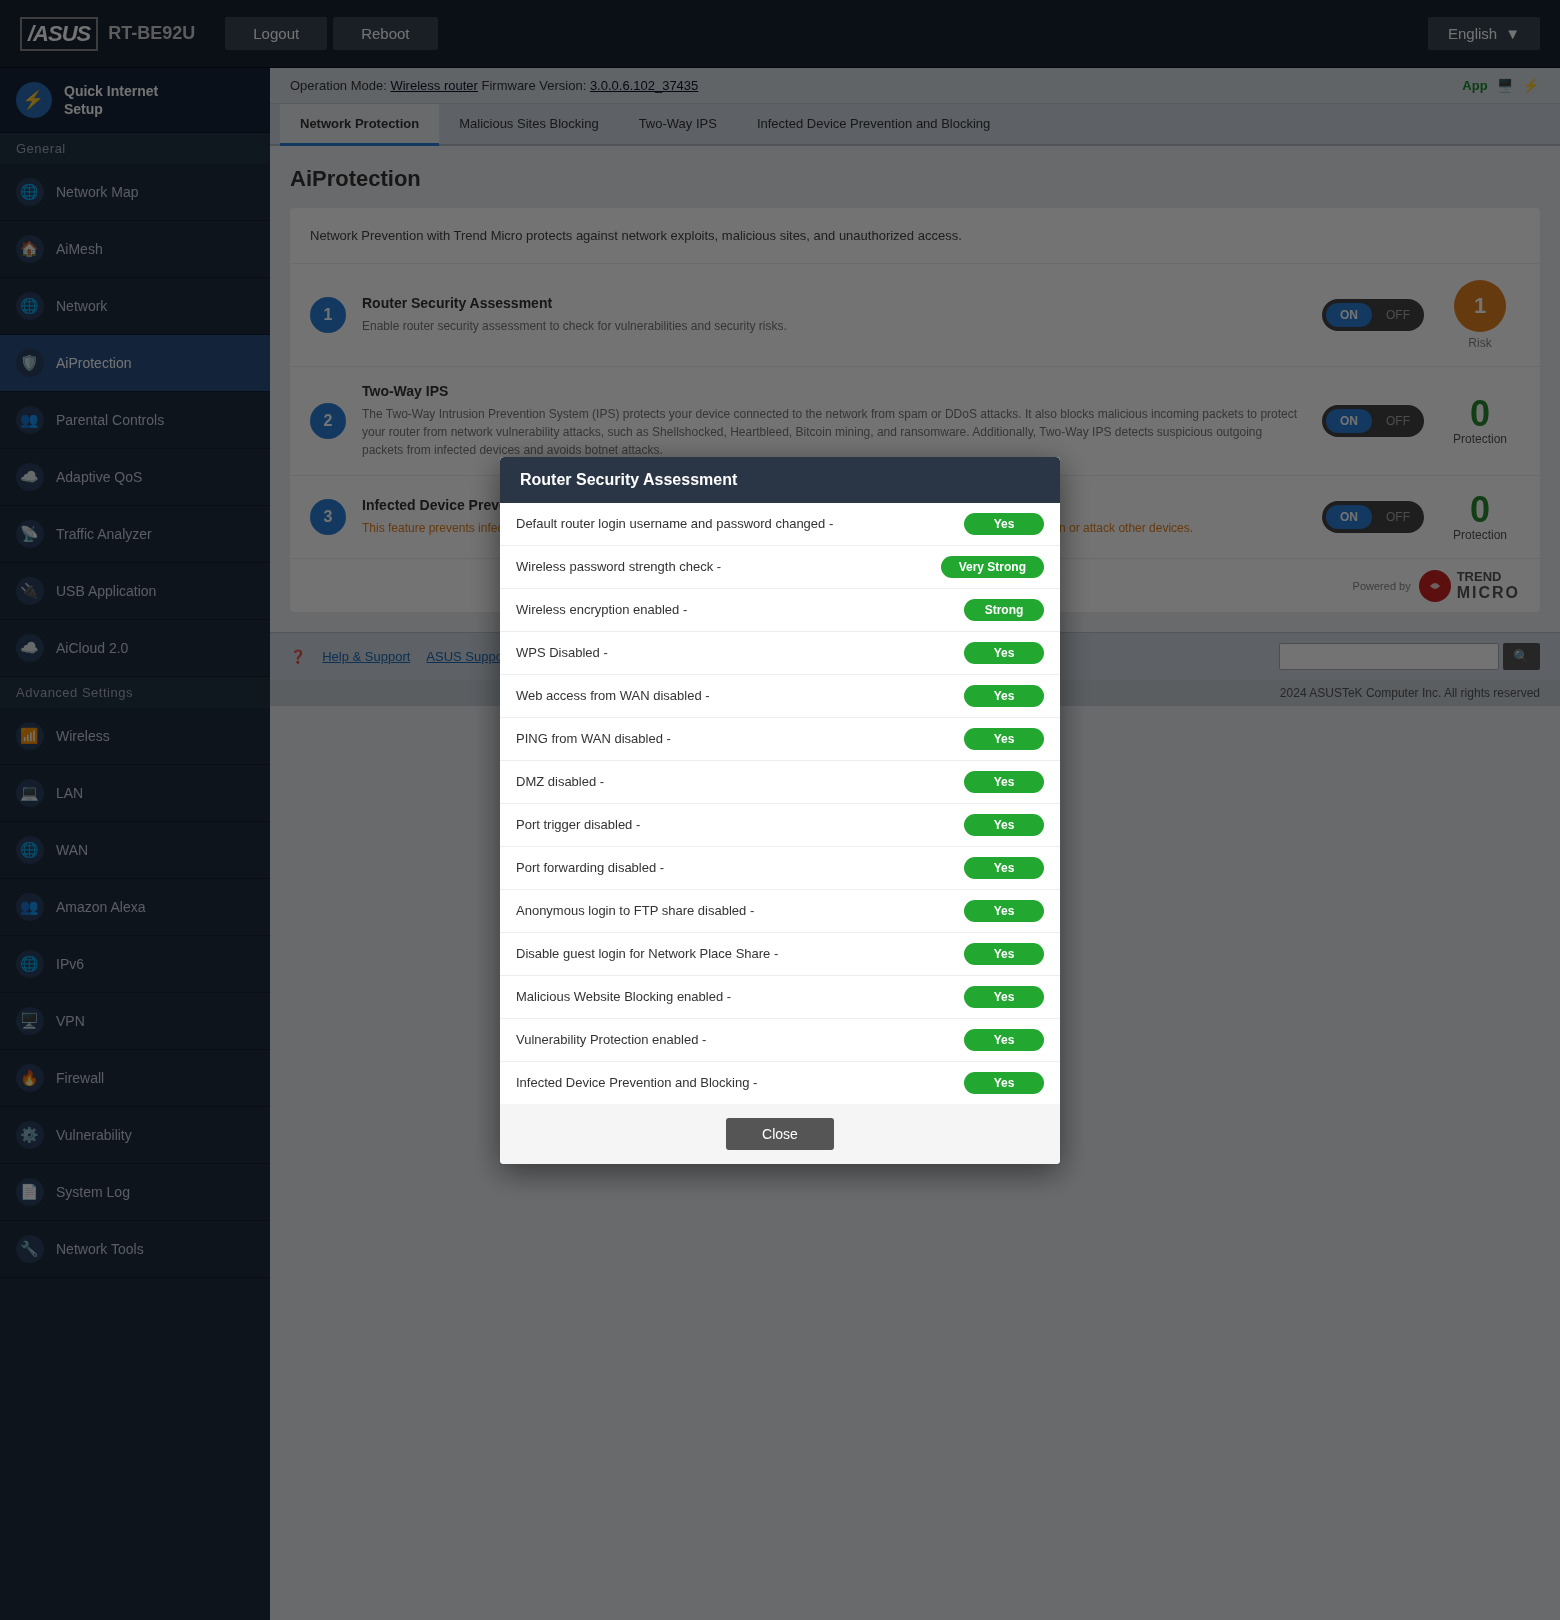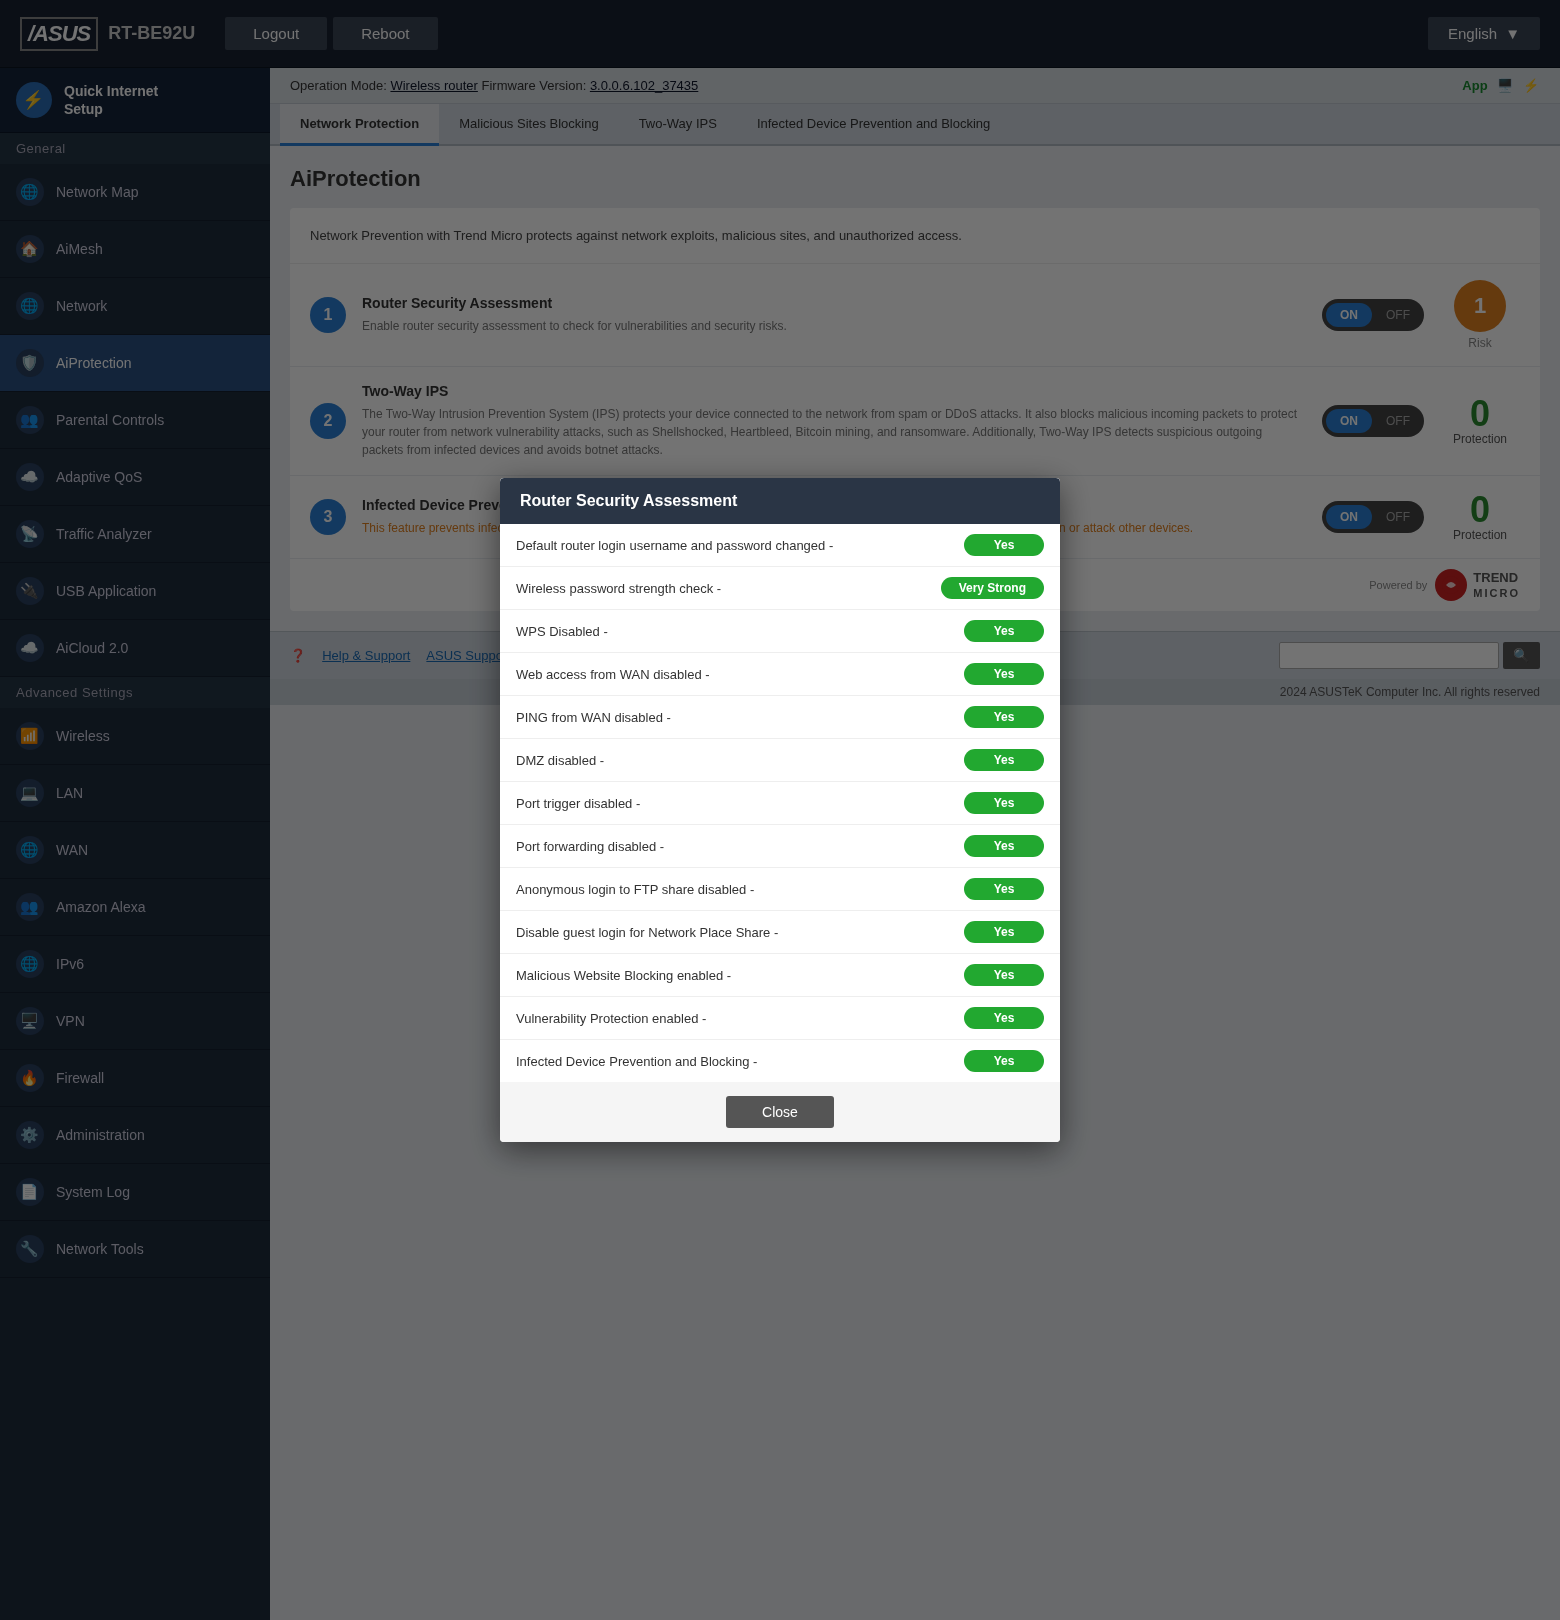--- a/index.html
+++ b/index.html
@@ -547,21 +547,21 @@
     <div class="sidebar-item">
       <div class="sidebar-item-icon">🖥️</div>
       <span>VPN</span>
     </div>
     <div class="sidebar-item">
       <div class="sidebar-item-icon">🔥</div>
       <span>Firewall</span>
     </div>
     <div class="sidebar-item">
       <div class="sidebar-item-icon">⚙️</div>
-      <span>Administration</span>
+      <span>Vulnerability</span>
     </div>
     <div class="sidebar-item">
       <div class="sidebar-item-icon">📄</div>
       <span>System Log</span>
     </div>
     <div class="sidebar-item">
       <div class="sidebar-item-icon">🔧</div>
       <span>Network Tools</span>
     </div>
   </div>
@@ -647,21 +647,21 @@
 
         <div class="trend-micro-footer">
           <span style="font-size:11px;color:#888;">Powered by</span>
           <div class="trend-logo">
             <div class="trend-icon">
               <svg width="20" height="20" viewBox="0 0 20 20">
                 <circle cx="10" cy="10" r="9" fill="#cc2222"></circle>
                 <path d="M5 10 Q10 4 15 10 Q10 16 5 10Z" fill="#fff" opacity="0.8"></path>
               </svg>
             </div>
-            <div style="font-size:13px;font-weight:bold;color:#555;">TREND<br><span style="font-size:11px;letter-spacing:2px;">MICRO</span></div>
+            <div style="font-size:13px;font-weight:bold;color:#555;">TREND<br><span style="font-size:16px;letter-spacing:2px;">MICRO</span></div>
           </div>
         </div>
       </div>
     </div>
 
     <div class="bottom-bar">
       <span>❓</span>
       <a>Help &amp; Support</a>
       <a>ASUS Support</a>
       <span>|</span>
@@ -688,20 +688,24 @@
     <div class="modal-body">
       <div class="assessment-row">
         <span>Default router login username and password changed -</span>
         <span class="status-badge badge-yes">Yes</span>
       </div>
       <div class="assessment-row">
         <span>Wireless password strength check -</span>
         <span class="status-badge badge-very-strong">Very Strong</span>
       </div>
       <div class="assessment-row">
+        <span>Wireless encryption enabled -</span>
+        <span class="status-badge badge-strong">Strong</span>
+      </div>
+      <div class="assessment-row">
         <span>WPS Disabled -</span>
         <span class="status-badge badge-yes">Yes</span>
       </div>
       <div class="assessment-row">
         <span>Web access from WAN disabled -</span>
         <span class="status-badge badge-yes">Yes</span>
       </div>
       <div class="assessment-row">
         <span>PING from WAN disabled -</span>
         <span class="status-badge badge-yes">Yes</span>

